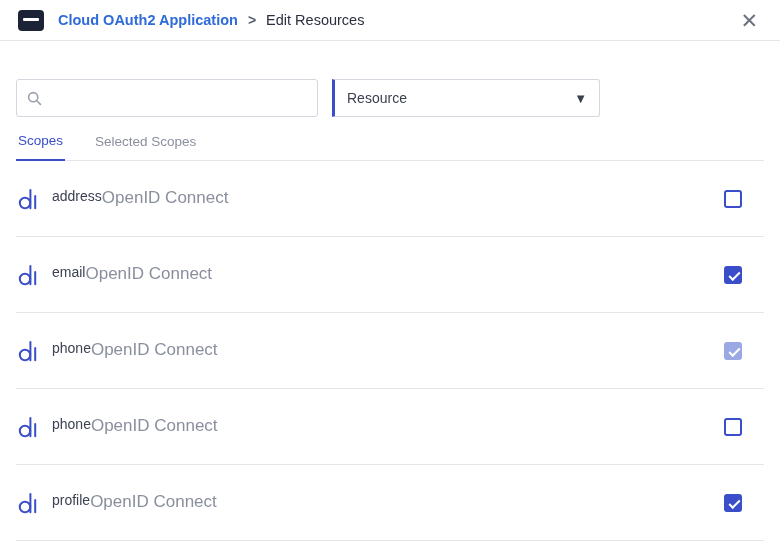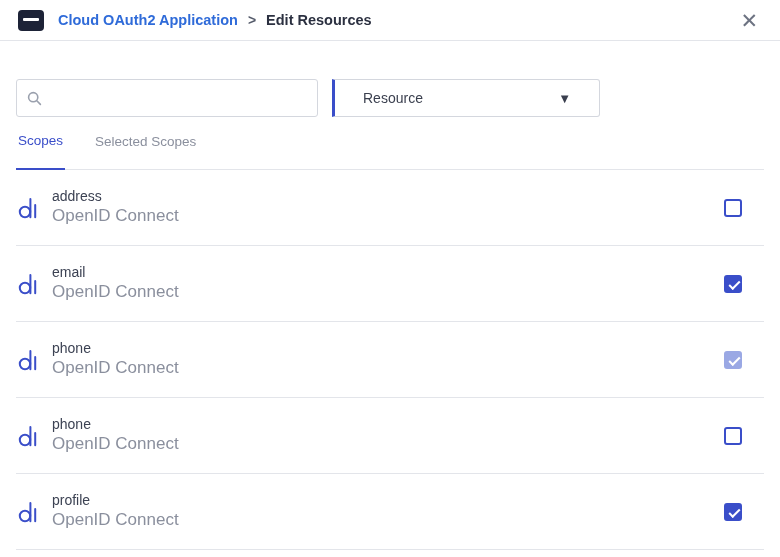--- a/index.html
+++ b/index.html
@@ -32,21 +32,21 @@
     content:"";position:absolute;left:5px;right:5px;top:8px;height:3px;
     background:#ffffff;border-radius:1px;
   }
   .breadcrumb-link{
     color:var(--link);font-size:14.5px;font-weight:700;cursor:pointer;
   }
   .breadcrumb-sep{
     color:#555b6b;font-size:14px;font-weight:700;margin:0 10px;
   }
   .page-title{
-    color:#2b3040;font-size:14.5px;font-weight:700;
+    color:#2b3040;font-size:14.5px;font-weight:400;
   }
   .close-btn{
     margin-left:auto;color:#6d7382;font-size:21px;line-height:1;
     cursor:pointer;padding:2px 4px;
   }
   
   .toolbar{
     display:flex;align-items:center;
     margin:38px 16px 0 16px;
   }
@@ -58,49 +58,49 @@
   .search-box svg{flex:0 0 auto;margin-right:8px;}
   .search-box input{
     border:none;outline:none;flex:1;font-size:13px;
     font-family:"Liberation Sans", sans-serif;color:var(--text-dark);
     background:transparent;min-width:0;
   }
   .resource-select{
     margin-left:14px;width:268px;height:38px;
     border:1px solid var(--input-border);border-left:3px solid var(--accent);
     border-radius:0 3px 3px 0;
-    display:flex;align-items:center;padding:0 28px;cursor:pointer;
+    display:flex;align-items:center;padding:0 12px;cursor:pointer;
     font-size:14px;color:#3a3f4e;background:#fff;
   }
   .resource-select .chevron{
     margin-left:auto;font-size:13px;color:#3a3f4e;
   }
   
   .tabs{
     display:flex;align-items:flex-end;margin:16px 16px 0 16px;
     border-bottom:1px solid var(--border);
   }
   .tab{
-    font-size:13.5px;padding:0 2px 20px 2px;cursor:pointer;
+    font-size:13.5px;padding:0 2px 11px 2px;cursor:pointer;
     color:var(--text-gray);margin-right:28px;
   }
   .tab.active{
     color:var(--accent);border-bottom:2px solid var(--accent);
     margin-bottom:-1px;font-weight:400;
   }
   
   .scope-list{margin:0 16px;}
   .scope-row{
     height:76px;display:flex;align-items:center;
     border-bottom:1px solid var(--border);
   }
   .scope-icon{
     width:26px;flex:0 0 auto;margin-right:10px;display:flex;align-items:center;
   }
-  .scope-text{display:flex;flex-direction:column;line-height:1.35;}
+  .scope-text{display:flex;flex-direction:row;line-height:1.35;}
   .scope-name{font-size:14px;color:#3c4253;}
   .scope-type{font-size:17px;color:var(--text-gray);}
   .checkbox{
     margin-left:auto;margin-right:22px;
     width:18px;height:18px;border:2px solid var(--accent);border-radius:3px;
     position:relative;cursor:pointer;background:#fff;flex:0 0 auto;
   }
   .checkbox.checked{background:var(--accent);}
   .checkbox.checked::after{
     content:"";position:absolute;left:3px;top:4px;width:9px;height:4px;

